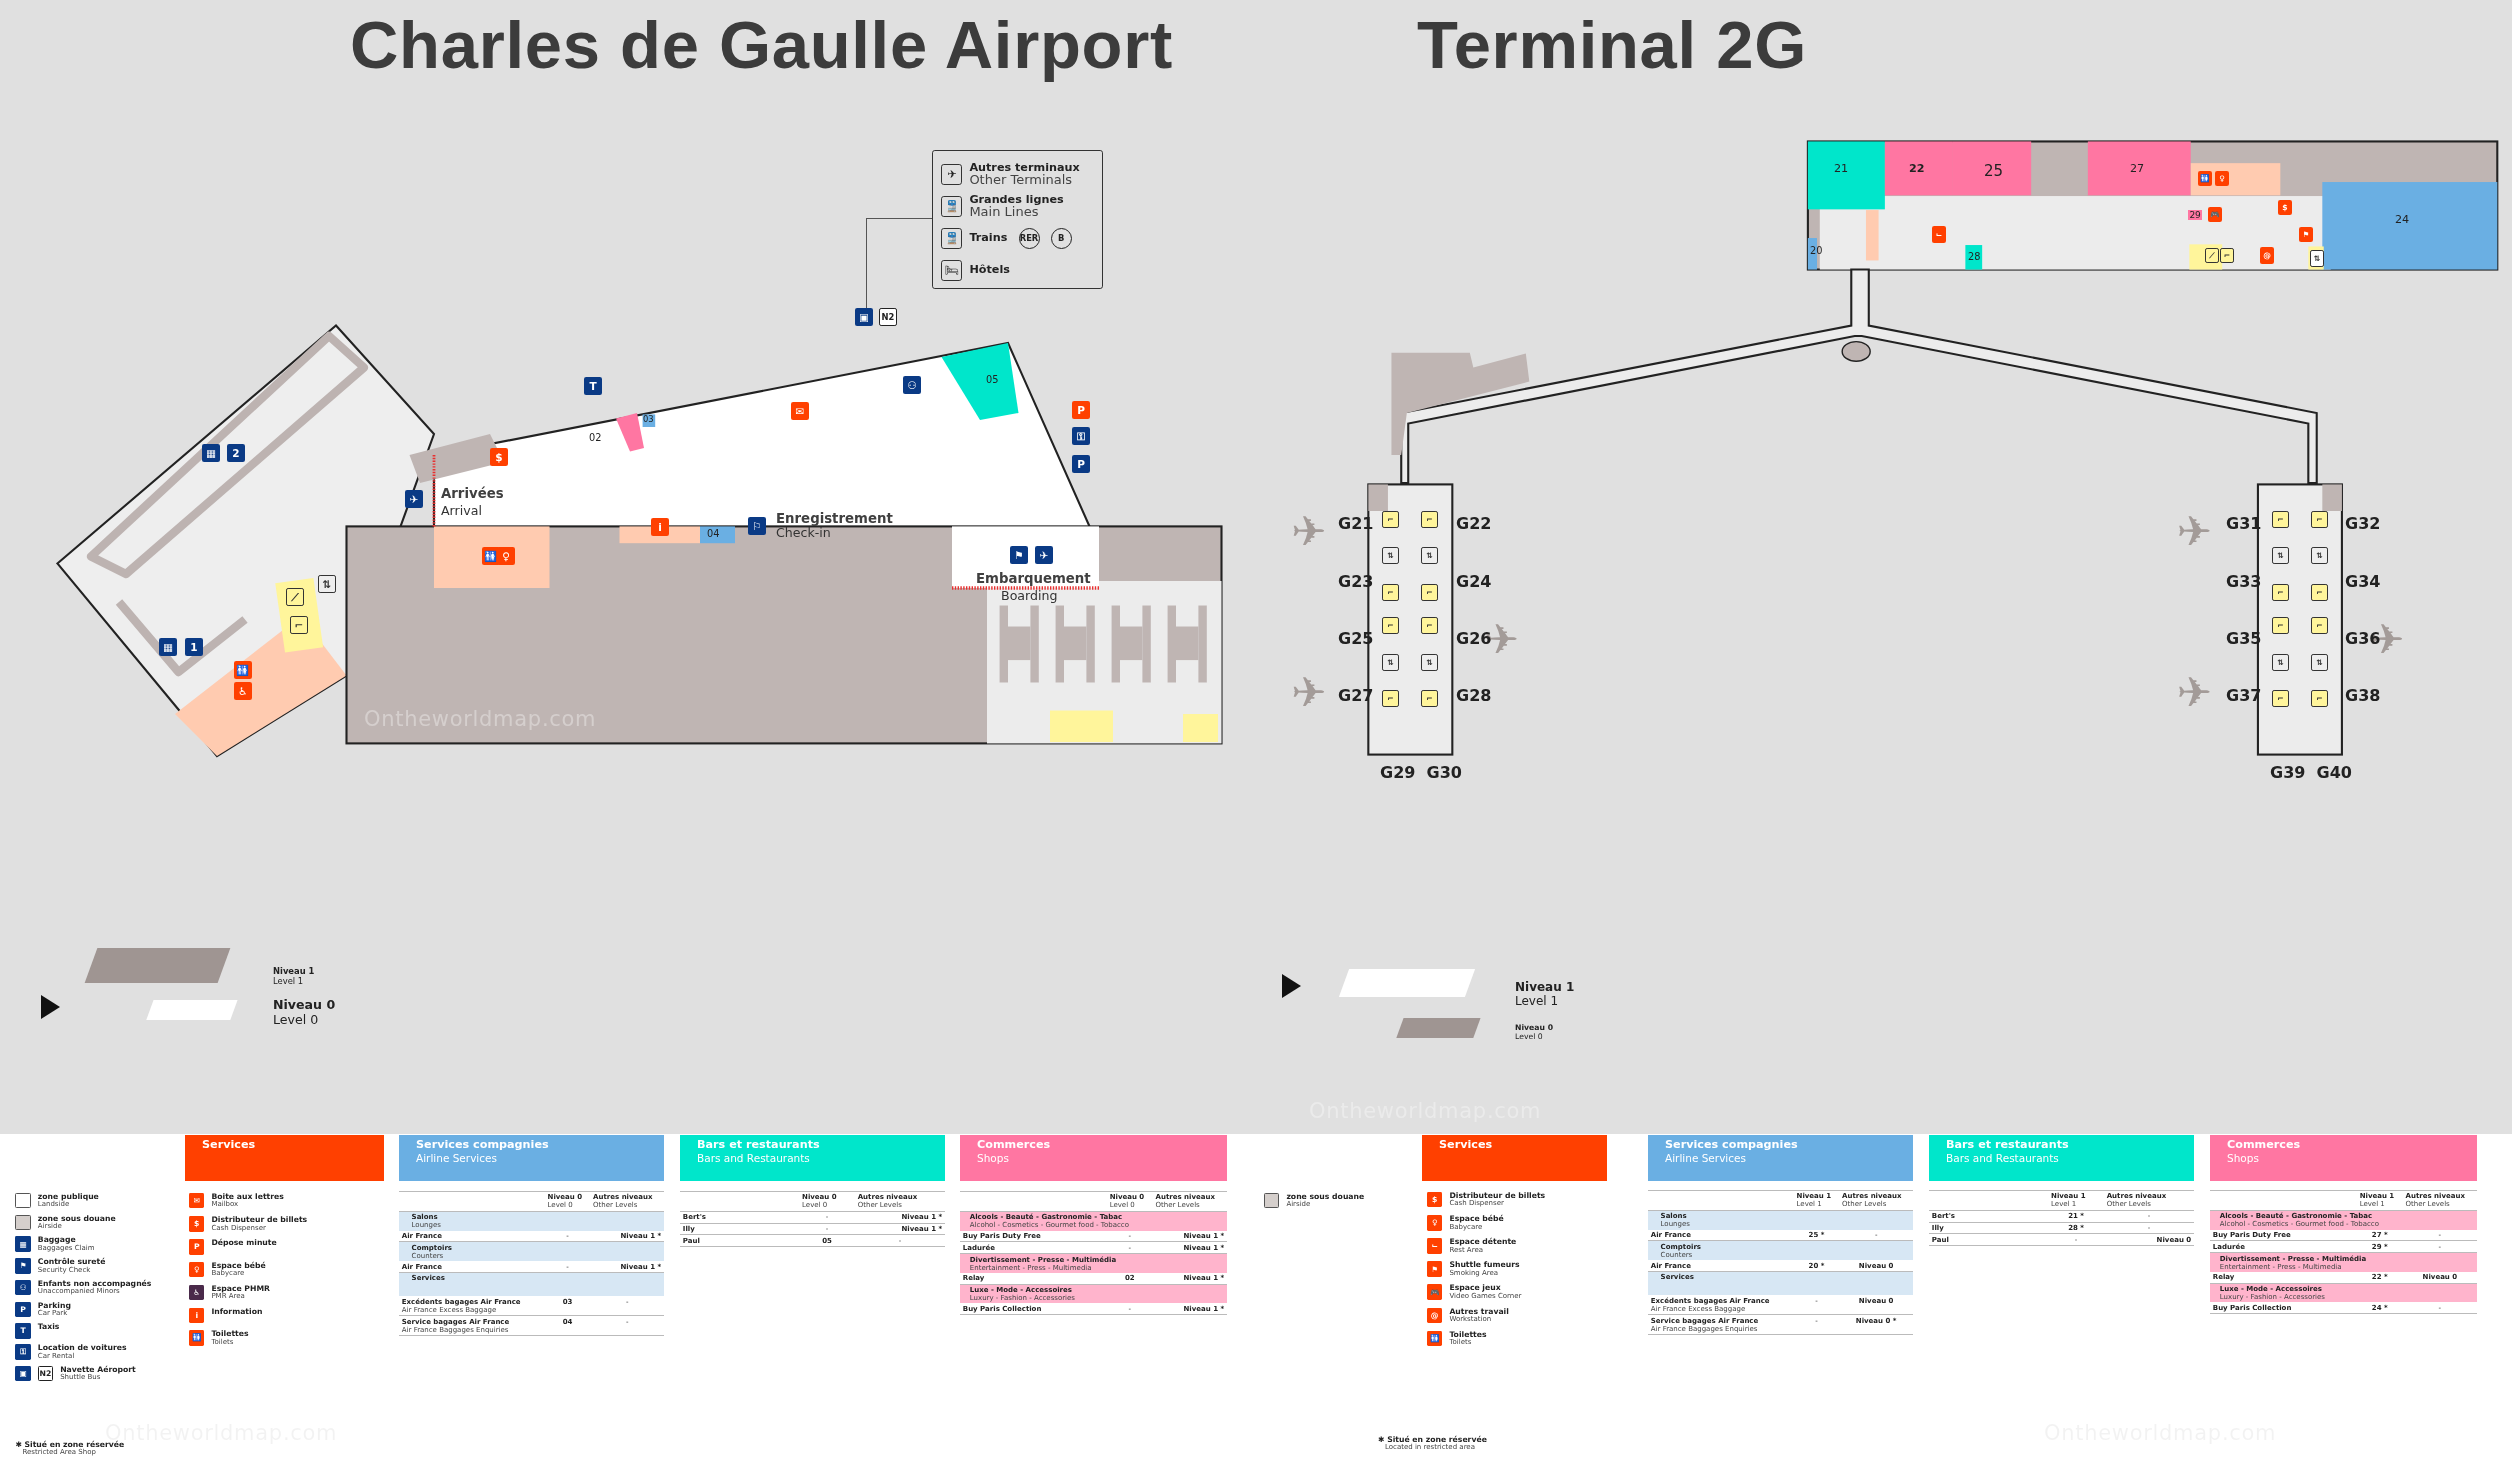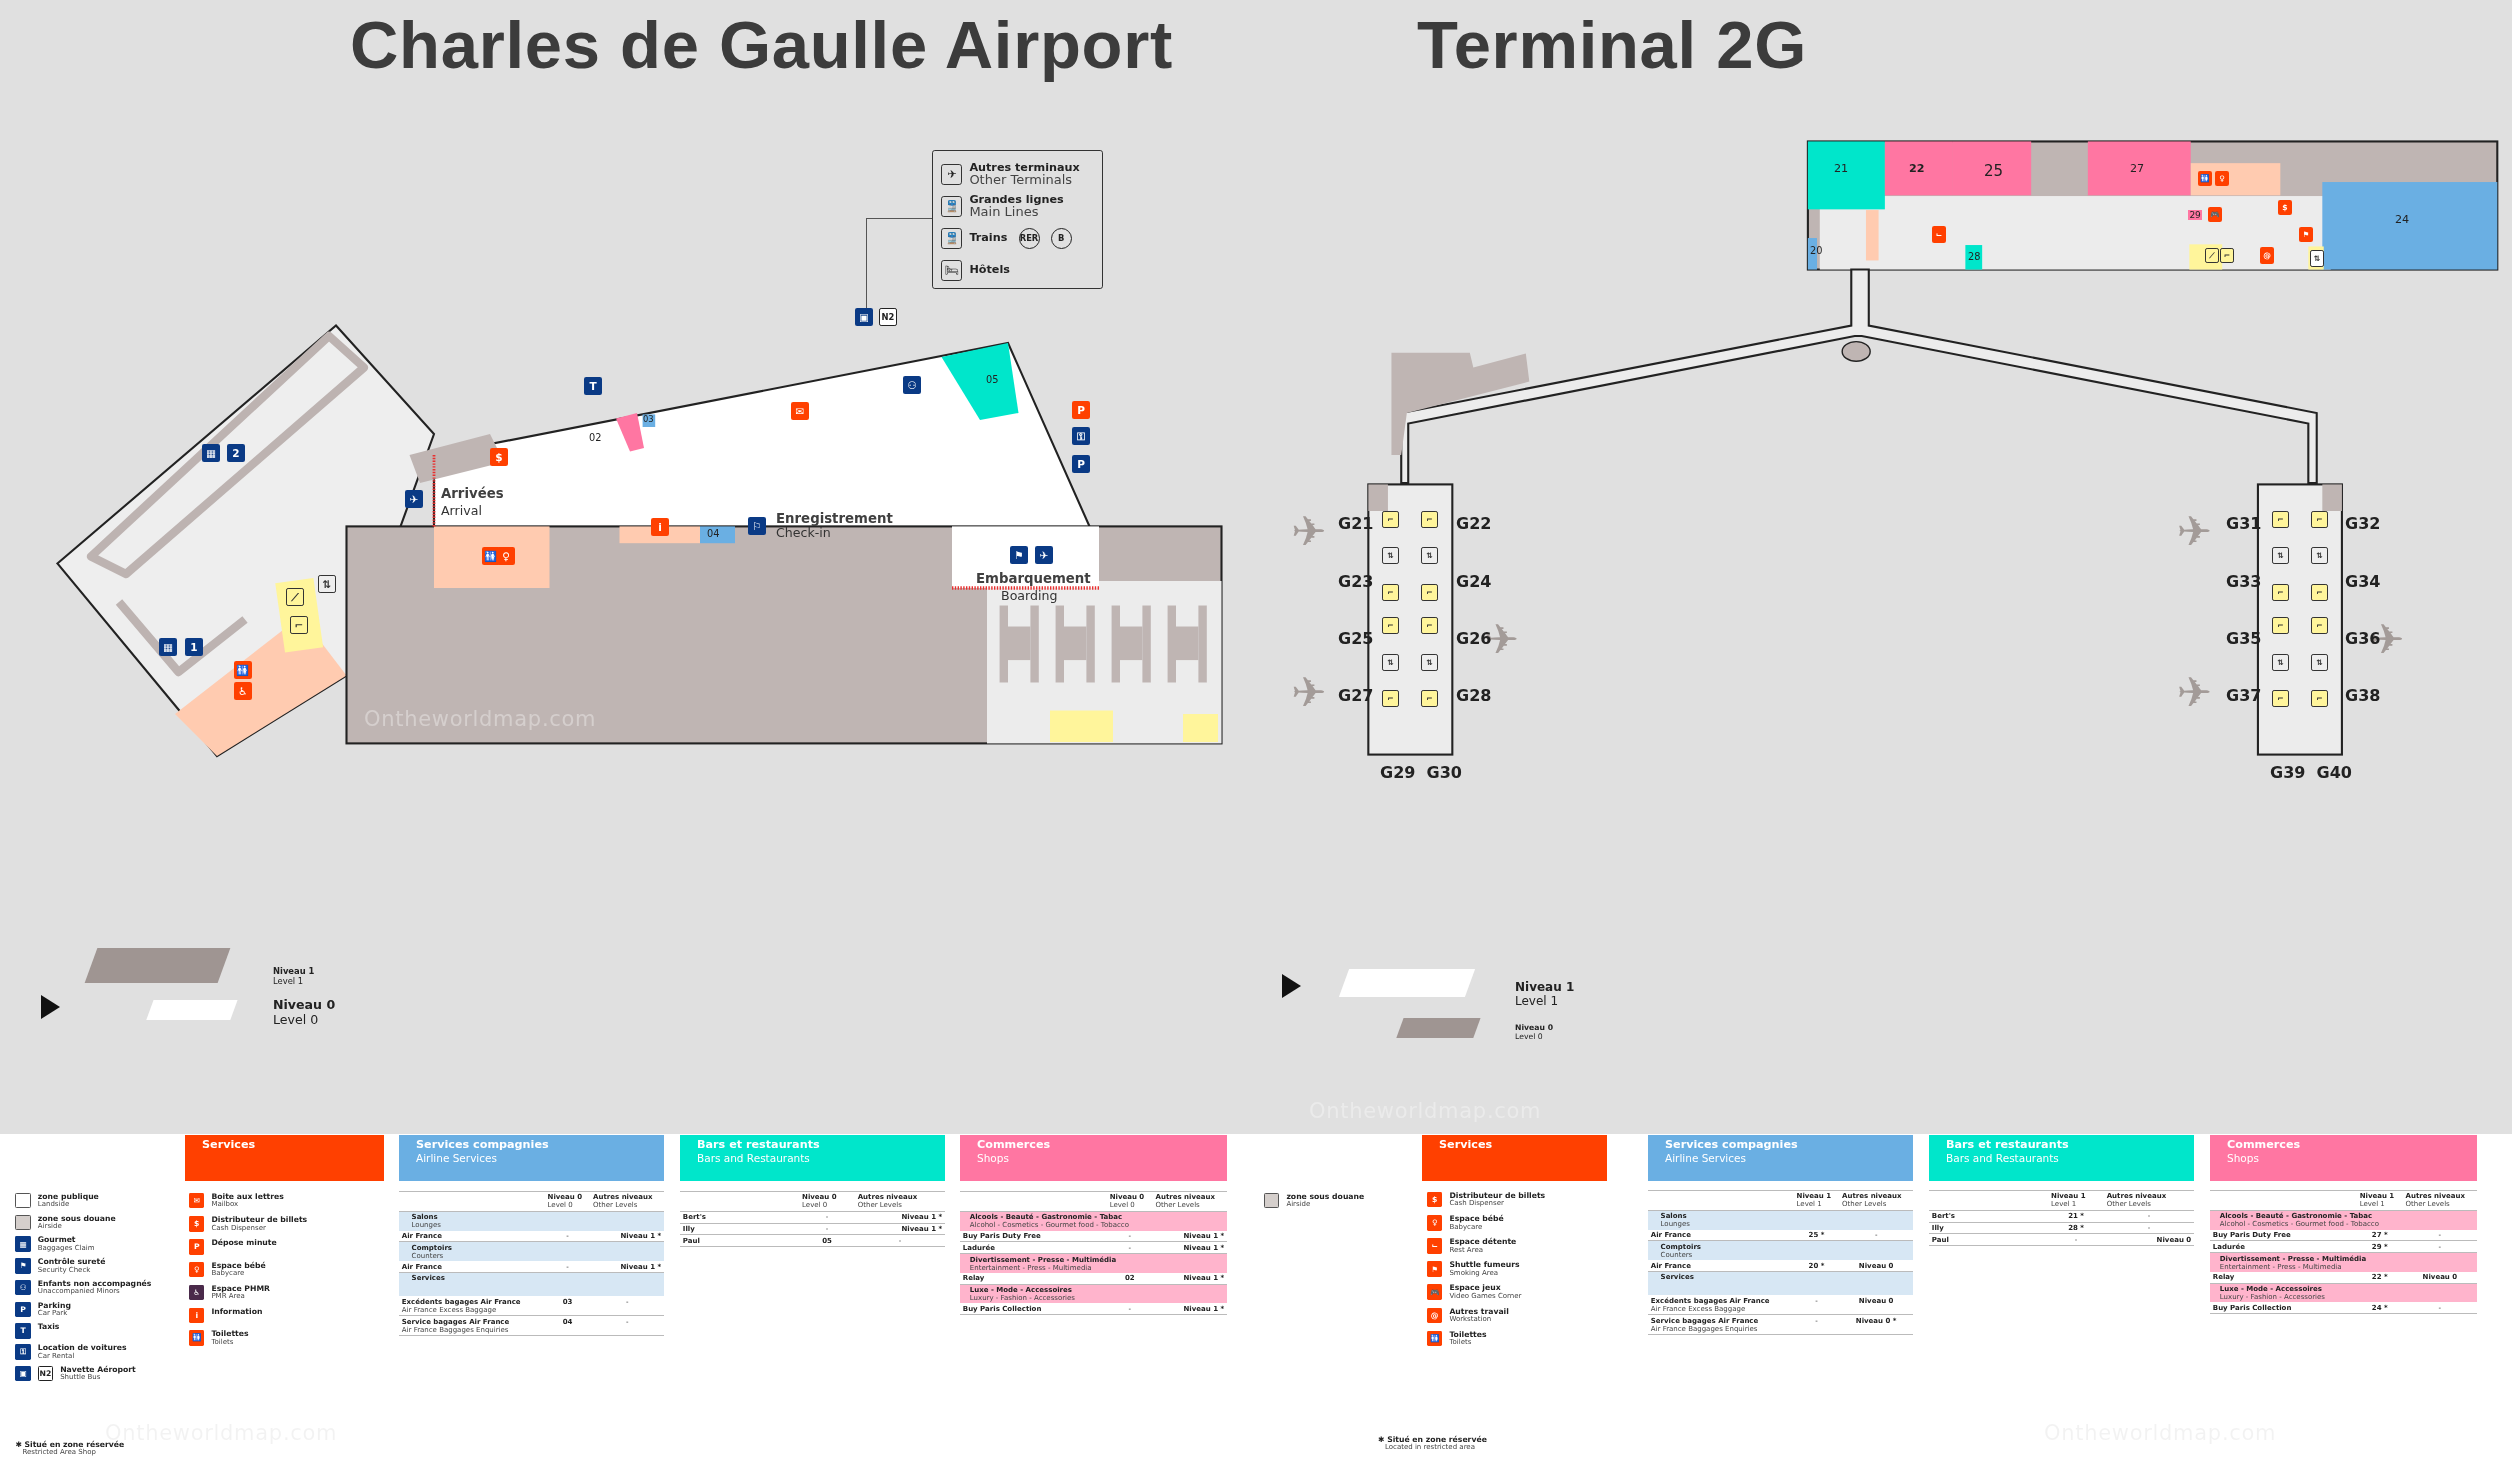--- a/index.html
+++ b/index.html
@@ -301,21 +301,21 @@
   <div class="leg-item" style="position:relative;margin-bottom:5.6px;">
       <div class="leg-ic" style="background:#d5cfcc;border:0.7px solid #555;"></div>
       <div>
         <div class="leg-fr">zone sous douane</div>
         <div class="leg-en">Airside</div>
       </div>
     </div>
   <div class="leg-item" style="position:relative;margin-bottom:5.6px;">
       <div class="leg-ic blue">▦</div>
       <div>
-        <div class="leg-fr">Gourmet</div>
+        <div class="leg-fr">Baggage</div>
         <div class="leg-en">Baggages Claim</div>
       </div>
     </div>
   <div class="leg-item" style="position:relative;margin-bottom:5.6px;">
       <div class="leg-ic blue">⚑</div>
       <div>
         <div class="leg-fr">Contrôle sureté</div>
         <div class="leg-en">Security Check</div>
       </div>
     </div>

